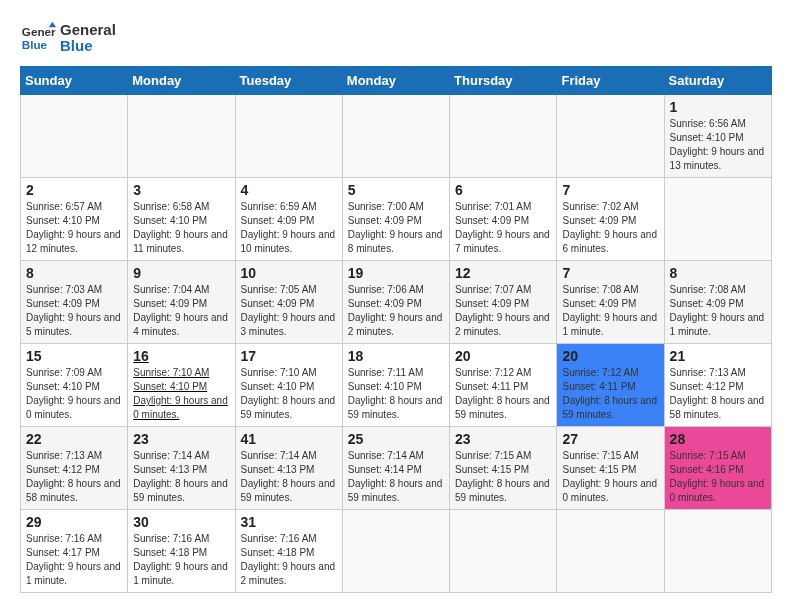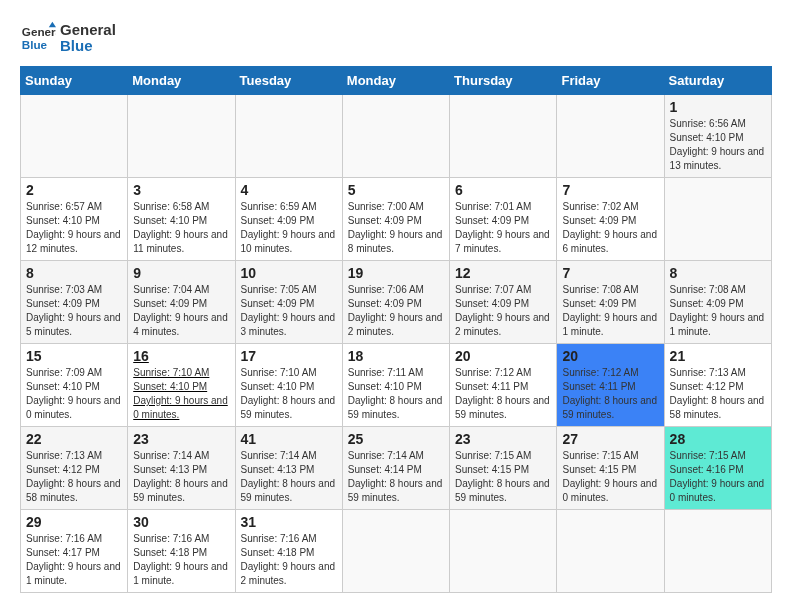--- a/index.html
+++ b/index.html
@@ -153,21 +153,21 @@
         <td style="background: #3b82f6;"><span class="day-num">20</span><span class="day-info">Sunrise: 7:12 AM<br>Sunset: 4:11 PM<br>Daylight: 8 hours and 59 minutes.</span></td>
         <td style="background: rgb(255, 255, 255);"><span class="day-num">21</span><span class="day-info">Sunrise: 7:13 AM<br>Sunset: 4:12 PM<br>Daylight: 8 hours and 58 minutes.</span></td>
       </tr>
       <tr>
         <td style="background: rgb(245, 245, 245);"><span class="day-num">22</span><span class="day-info">Sunrise: 7:13 AM<br>Sunset: 4:12 PM<br>Daylight: 8 hours and 58 minutes.</span></td>
         <td style="background: rgb(245, 245, 245);"><span class="day-num">23</span><span class="day-info">Sunrise: 7:14 AM<br>Sunset: 4:13 PM<br>Daylight: 8 hours and 59 minutes.</span></td>
         <td style="background: rgb(245, 245, 245);"><span class="day-num">41</span><span class="day-info">Sunrise: 7:14 AM<br>Sunset: 4:13 PM<br>Daylight: 8 hours and 59 minutes.</span></td>
         <td style="background: rgb(245, 245, 245);"><span class="day-num">25</span><span class="day-info">Sunrise: 7:14 AM<br>Sunset: 4:14 PM<br>Daylight: 8 hours and 59 minutes.</span></td>
         <td style="background: rgb(245, 245, 245);"><span class="day-num">23</span><span class="day-info">Sunrise: 7:15 AM<br>Sunset: 4:15 PM<br>Daylight: 8 hours and 59 minutes.</span></td>
         <td style="background: rgb(245, 245, 245);"><span class="day-num">27</span><span class="day-info">Sunrise: 7:15 AM<br>Sunset: 4:15 PM<br>Daylight: 9 hours and 0 minutes.</span></td>
-        <td style="background: #5eead4; margin-left: 32px;"><span class="day-num">28</span><span class="day-info">Sunrise: 7:15 AM<br>Sunset: 4:16 PM<br>Daylight: 9 hours and 0 minutes.</span></td>
+        <td style="background: #ec4899; margin-left: 32px;"><span class="day-num">28</span><span class="day-info">Sunrise: 7:15 AM<br>Sunset: 4:16 PM<br>Daylight: 9 hours and 0 minutes.</span></td>
       </tr>
       <tr>
         <td style="background: rgb(255, 255, 255);"><span class="day-num">29</span><span class="day-info">Sunrise: 7:16 AM<br>Sunset: 4:17 PM<br>Daylight: 9 hours and 1 minute.</span></td>
         <td style="background: rgb(255, 255, 255);"><span class="day-num">30</span><span class="day-info">Sunrise: 7:16 AM<br>Sunset: 4:18 PM<br>Daylight: 9 hours and 1 minute.</span></td>
         <td style="background: rgb(255, 255, 255);"><span class="day-num">31</span><span class="day-info">Sunrise: 7:16 AM<br>Sunset: 4:18 PM<br>Daylight: 9 hours and 2 minutes.</span></td>
         <td class="empty-cell" style="background: rgb(249, 249, 249);"></td>
         <td class="empty-cell" style="background: rgb(249, 249, 249);"></td>
         <td class="empty-cell" style="background: rgb(249, 249, 249);"></td>
         <td class="empty-cell" style="background: rgb(249, 249, 249);"></td>
       </tr>

